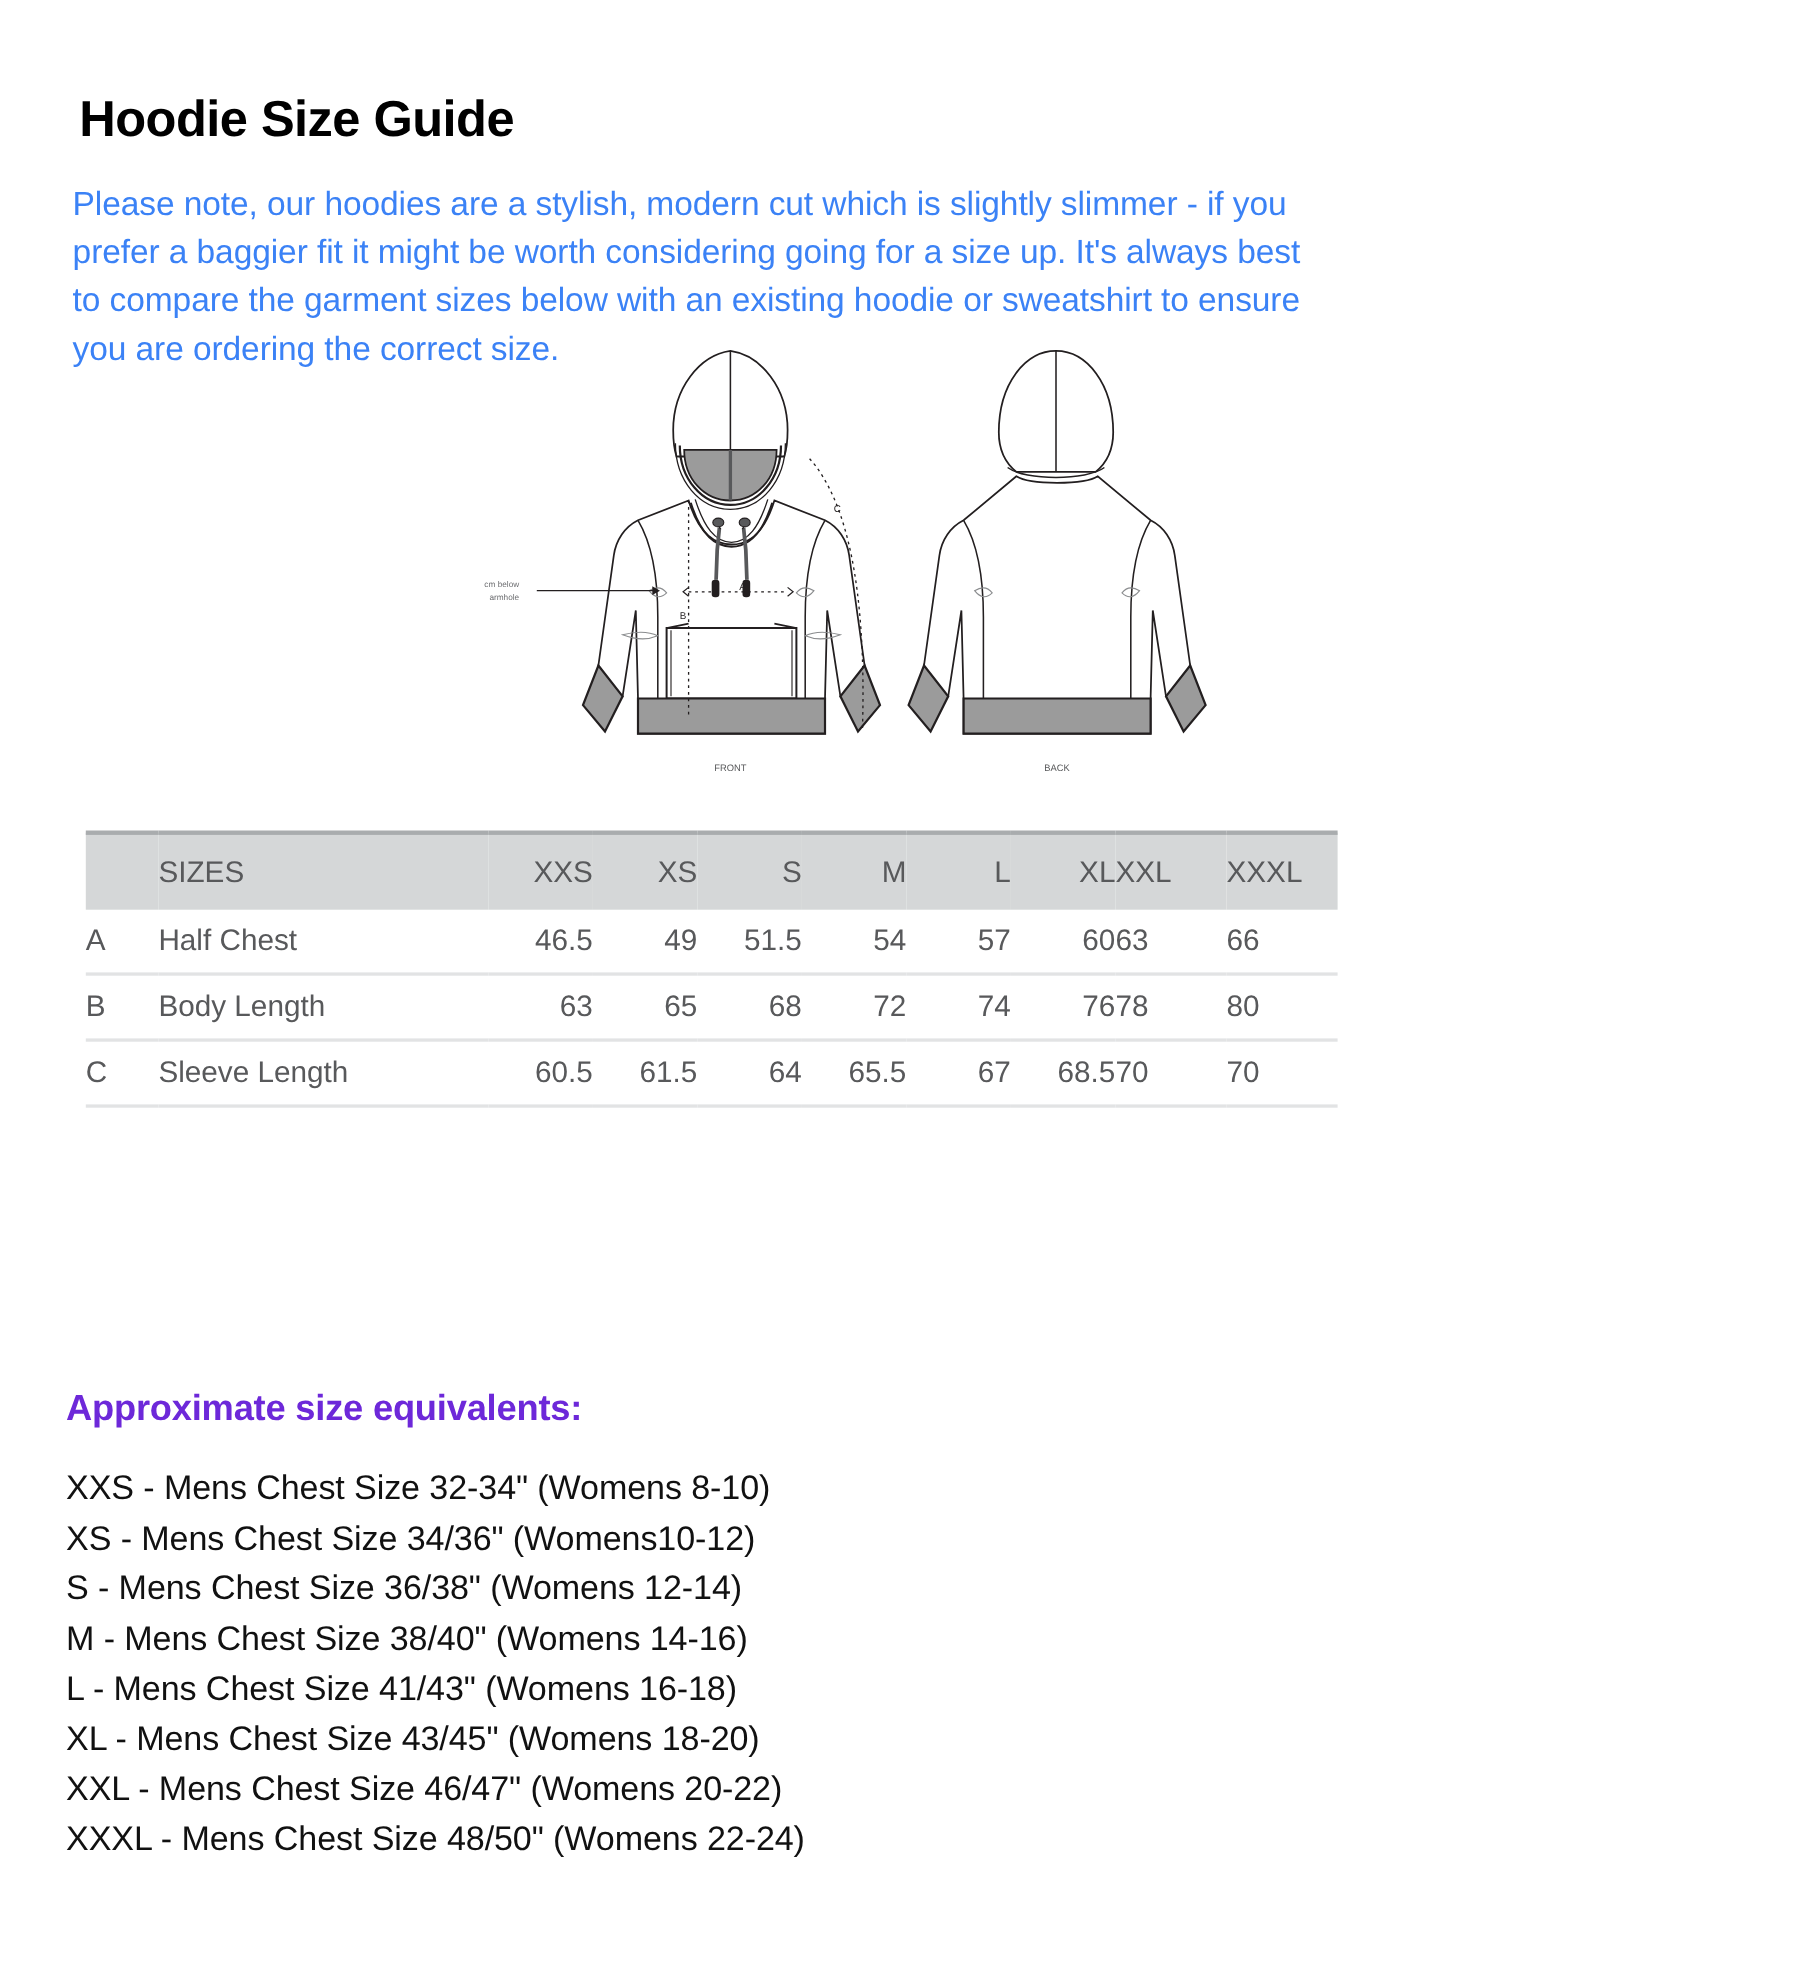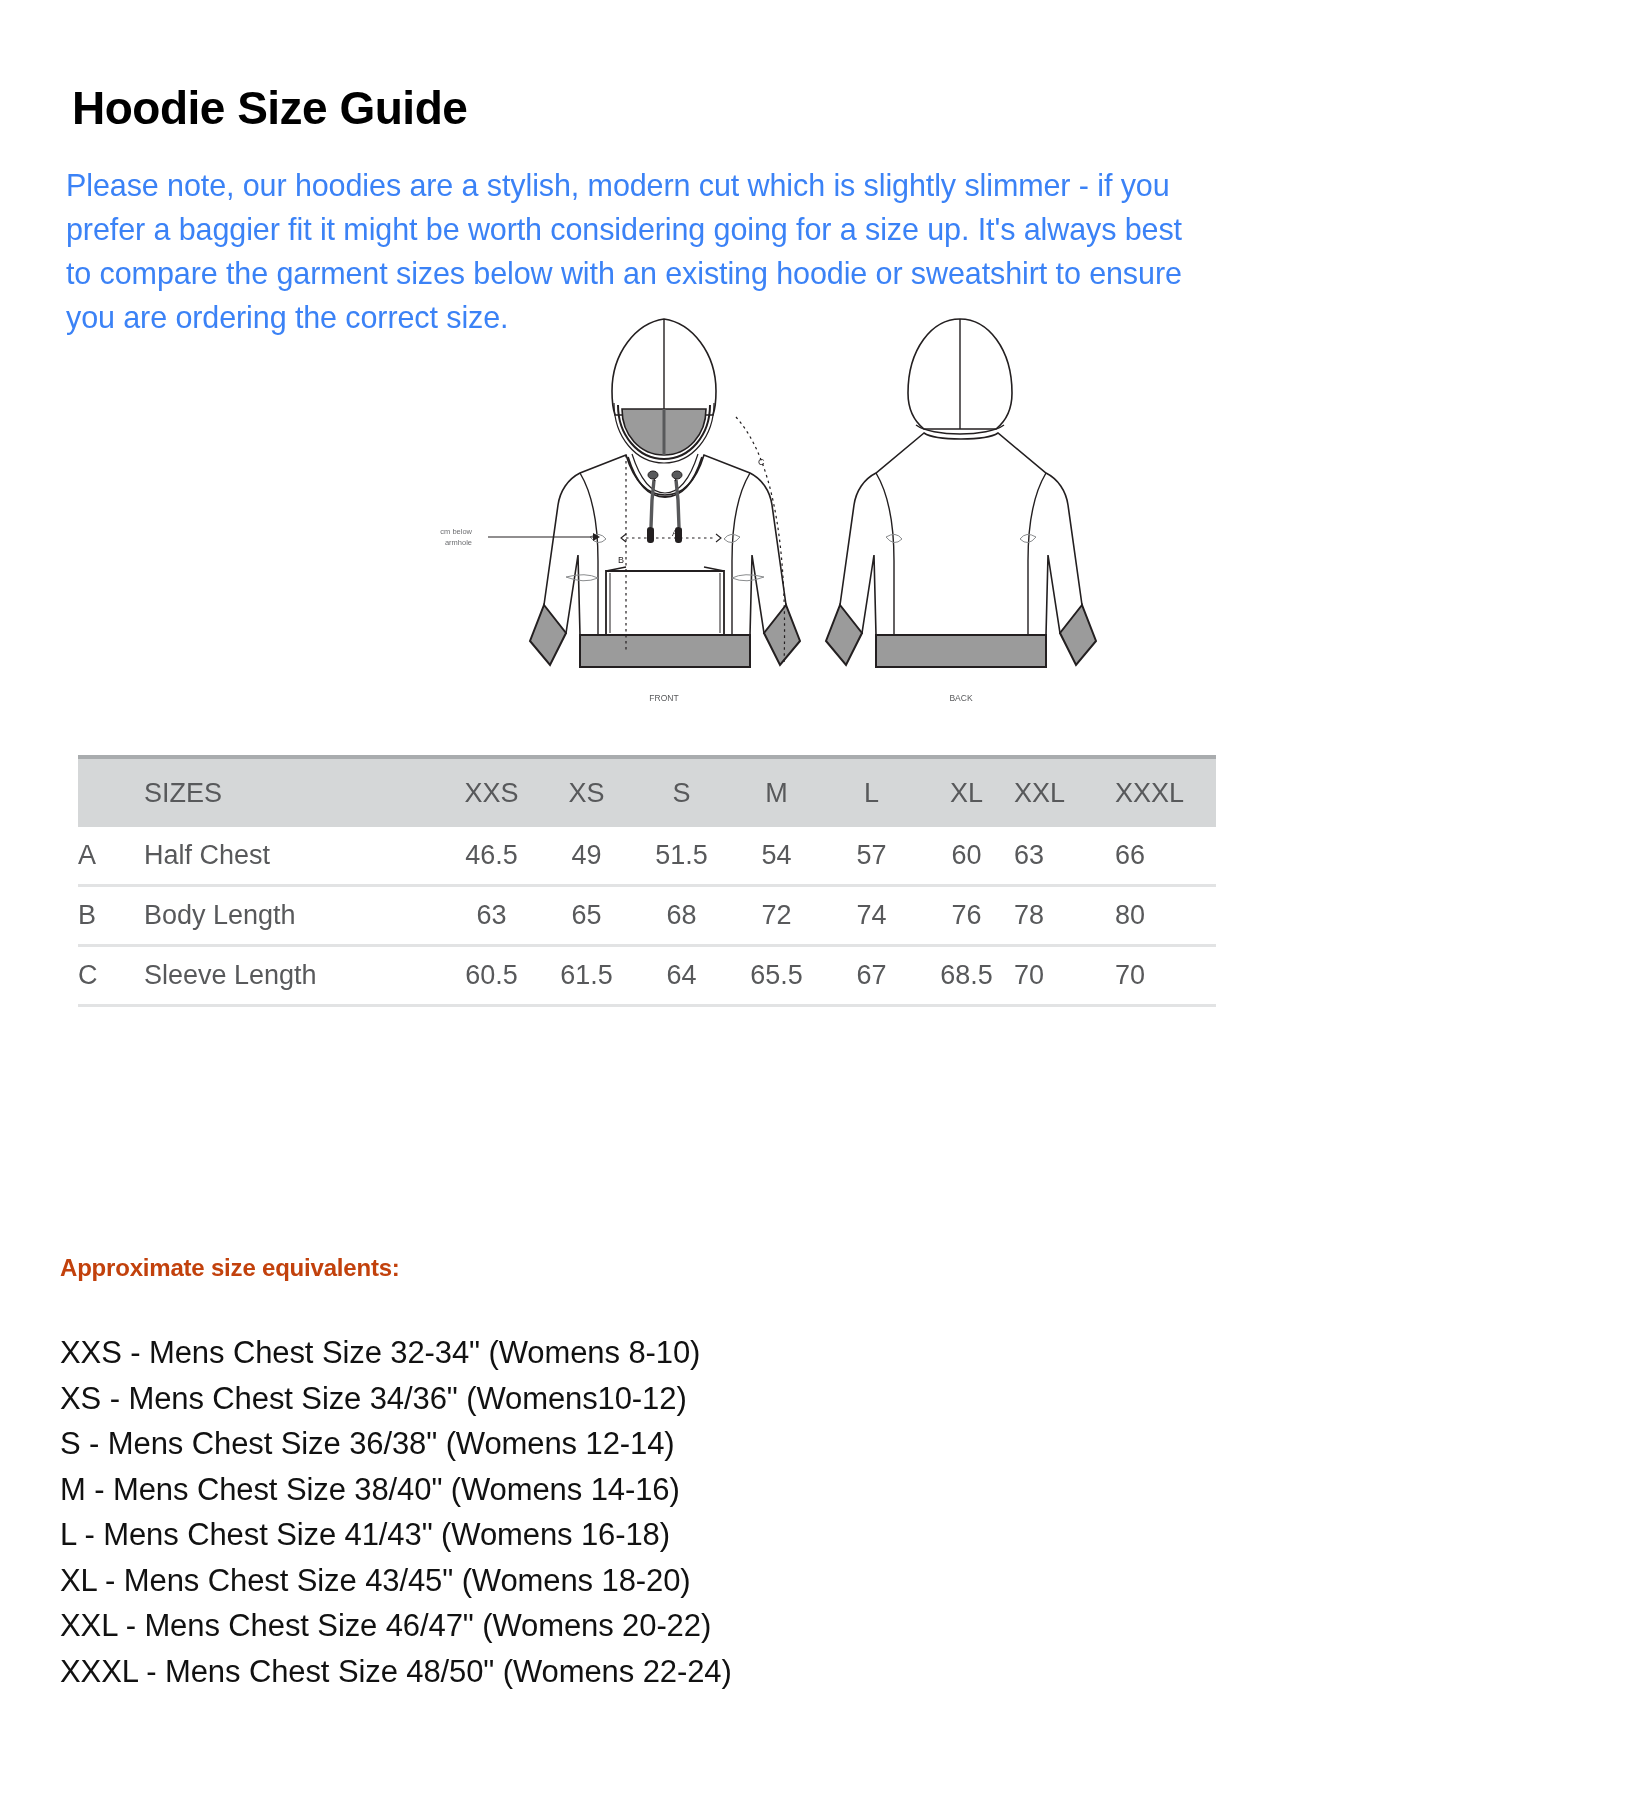--- a/index.html
+++ b/index.html
@@ -87,32 +87,32 @@
     border-top: 3px solid #e2e3e4;
   }
   .size-table tbody tr:first-child td {
     border-top: none;
   }
   .size-table tbody tr:last-child td {
     border-bottom: 3px solid #e2e3e4;
   }
   .col-key   { width: 66px;  text-align: left; padding-left: 10px; }
   .col-label { width: 300px; text-align: left; }
-  .col-num   { width: 95px;  text-align: center; }
+  .col-num   { width: 95px;  text-align: right; }
   .col-num-w { width: 101px; text-align: left; }
 
   
   .equiv-title {
     position: absolute;
     left: 60px;
     top: 1234px;
-    font-size: 24px;
+    font-size: 33px;
     font-weight: bold;
     letter-spacing: -0.2px;
-    color: #c2410c;
+    color: #6d28d9;
   }
   .equiv-list {
     position: absolute;
     left: 60px;
     top: 1330px;
     width: 1100px;
     font-size: 31px;
     line-height: 45.5px;
     color: #111;
     letter-spacing: -0.1px;

